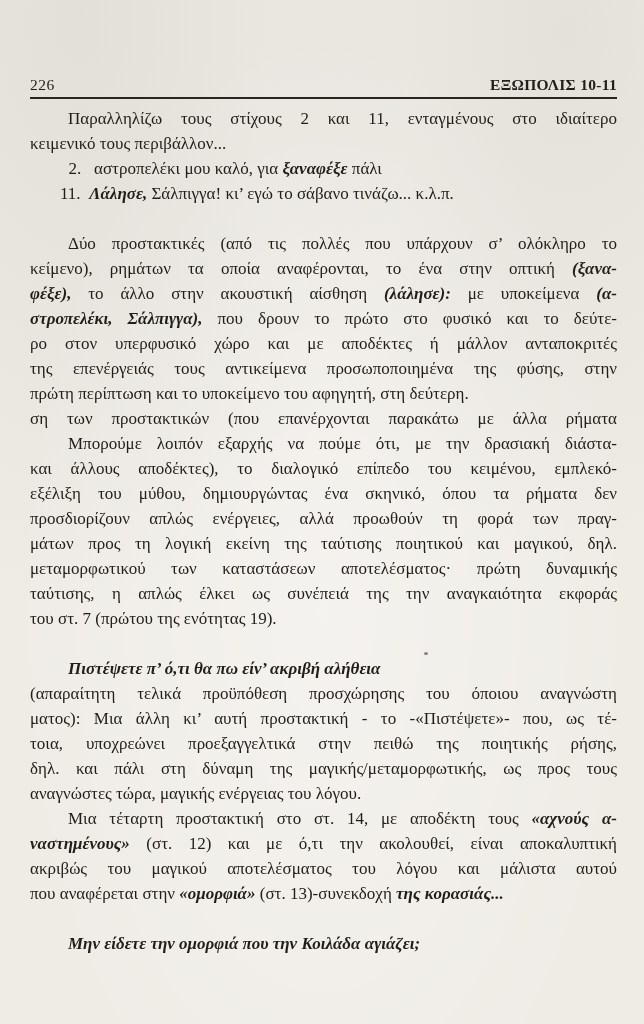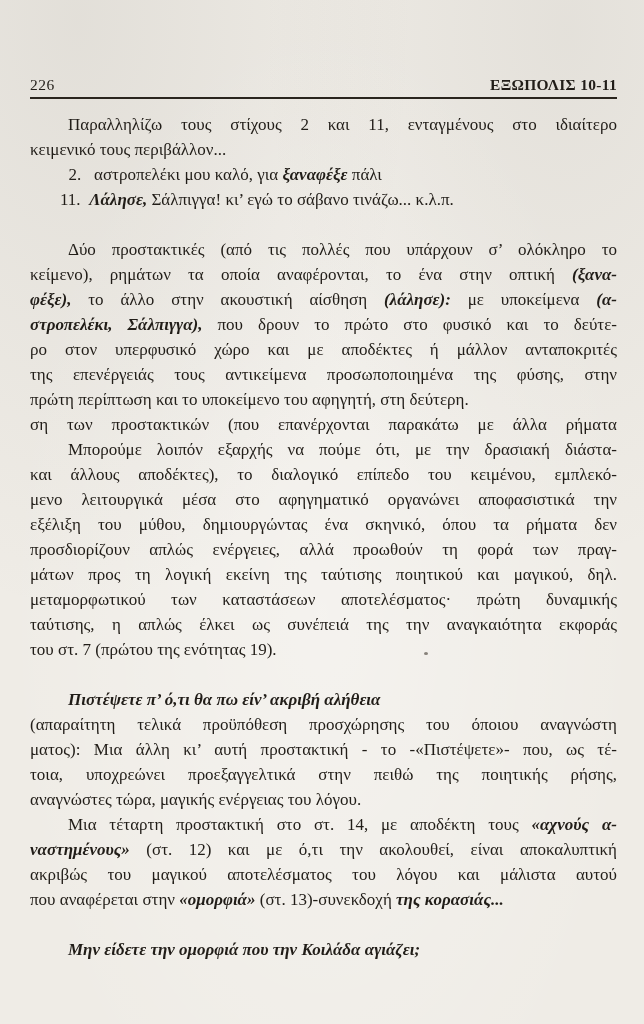--- a/index.html
+++ b/index.html
@@ -12,21 +12,21 @@
       radial-gradient(ellipse at 50% 60%, rgba(255,255,255,.35), transparent 70%),
       var(--paper,#efece6);
     font-family:"Liberation Serif","DejaVu Serif",serif;
     color:var(--ink,#211d18);
   }
   .page-inner{position:absolute;inset:0;padding:76px 27px 0 30px;box-sizing:border-box;}
   .page-header{display:flex;justify-content:space-between;align-items:center;font-size:15.5px;line-height:18px;}
   .page-number{letter-spacing:.5px;}
   .journal-title{font-weight:700;letter-spacing:.3px;}
   .rule{border-bottom:2.2px solid #2a251e;margin-top:3px;}
-  .page-body{margin-top:13px;font-size:17px;line-height:25px;}
+  .page-body{margin-top:7px;font-size:17px;line-height:25px;}
   .line{height:25px;white-space:nowrap;overflow:visible;}
   .jst{text-align:justify;text-align-last:justify;}
   .ind{text-indent:38px;}
   .verse{white-space:pre;padding-left:30px;}
   .gap{margin-top:25px;}
   .it{font-style:italic;font-weight:bold;}
   .speck{position:absolute;left:424px;top:652px;width:4px;height:3px;border-radius:50%;background:rgba(45,38,30,.55);}
 </style>
 </head>
 <body style="--paper: #efece6; --ink: #211d18;">
@@ -45,31 +45,31 @@
       <div class="line jst ind gap"><span>Δύο προστακτικές (από τις πολλές που υπάρχουν σ’ ολόκληρο το</span></div>
       <div class="line jst"><span>κείμενο), ρημάτων τα οποία αναφέρονται, το ένα στην οπτική </span><span class="it">(ξανα-</span></div>
       <div class="line jst"><span class="it">φέξε),</span><span> το άλλο στην ακουστική αίσθηση </span><span class="it">(λάλησε):</span><span> με υποκείμενα </span><span class="it">(α-</span></div>
       <div class="line jst"><span class="it">στροπελέκι, Σάλπιγγα),</span><span> που δρουν το πρώτο στο φυσικό και το δεύτε-</span></div>
       <div class="line jst"><span>ρο στον υπερφυσικό χώρο και με αποδέκτες ή μάλλον ανταποκριτές</span></div>
       <div class="line jst"><span>της επενέργειάς τους αντικείμενα προσωποποιημένα της φύσης, στην</span></div>
       <div class="line"><span>πρώτη περίπτωση και το υποκείμενο του αφηγητή, στη δεύτερη.</span></div>
       <div class="line jst"><span>ση των προστακτικών (που επανέρχονται παρακάτω με άλλα ρήματα</span></div>
       <div class="line jst ind"><span>Μπορούμε λοιπόν εξαρχής να πούμε ότι, με την δρασιακή διάστα-</span></div>
       <div class="line jst"><span>και άλλους αποδέκτες), το διαλογικό επίπεδο του κειμένου, εμπλεκό-</span></div>
-      <div class="line jst"><span>μενο λειτουργικά μέσα στο αφηγηματικό οργανώνει αποφασιστικά την</span></div>
       <div class="line jst"><span>εξέλιξη του μύθου, δημιουργώντας ένα σκηνικό, όπου τα ρήματα δεν</span></div>
       <div class="line jst"><span>προσδιορίζουν απλώς ενέργειες, αλλά προωθούν τη φορά των πραγ-</span></div>
       <div class="line jst"><span>μάτων προς τη λογική εκείνη της ταύτισης ποιητικού και μαγικού, δηλ.</span></div>
       <div class="line jst"><span>μεταμορφωτικού των καταστάσεων αποτελέσματος· πρώτη δυναμικής</span></div>
       <div class="line jst"><span>ταύτισης, η απλώς έλκει ως συνέπειά της την αναγκαιότητα εκφοράς</span></div>
       <div class="line"><span>του στ. 7 (πρώτου της ενότητας 19).</span></div>
       <div class="line ind gap"><span class="it">Πιστέψετε π’ ό,τι θα πω είν’ ακριβή αλήθεια</span></div>
       <div class="line jst"><span>(απαραίτητη τελικά προϋπόθεση προσχώρησης του όποιου αναγνώστη</span></div>
       <div class="line jst"><span>ματος): Μια άλλη κι’ αυτή προστακτική - το -«Πιστέψετε»- που, ως τέ-</span></div>
       <div class="line jst"><span>τοια, υποχρεώνει προεξαγγελτικά στην πειθώ της ποιητικής ρήσης,</span></div>
+      <div class="line jst"><span>δηλ. και πάλι στη δύναμη της μαγικής/μεταμορφωτικής, ως προς τους</span></div>
       <div class="line"><span>αναγνώστες τώρα, μαγικής ενέργειας του λόγου.</span></div>
       <div class="line jst ind"><span>Μια τέταρτη προστακτική στο στ. 14, με αποδέκτη τους </span><span class="it">«αχνούς α-</span></div>
       <div class="line jst"><span class="it">ναστημένους»</span><span> (στ. 12) και με ό,τι την ακολουθεί, είναι αποκαλυπτική</span></div>
       <div class="line jst"><span>ακριβώς του μαγικού αποτελέσματος του λόγου και μάλιστα αυτού</span></div>
       <div class="line"><span>που αναφέρεται στην </span><span class="it">«ομορφιά»</span><span> (στ. 13)-συνεκδοχή </span><span class="it">της κορασιάς...</span></div>
       <div class="line ind gap"><span class="it">Μην είδετε την ομορφιά που την Κοιλάδα αγιάζει;</span></div>
     </main>
 </div>
 <span class="speck"></span>
 

